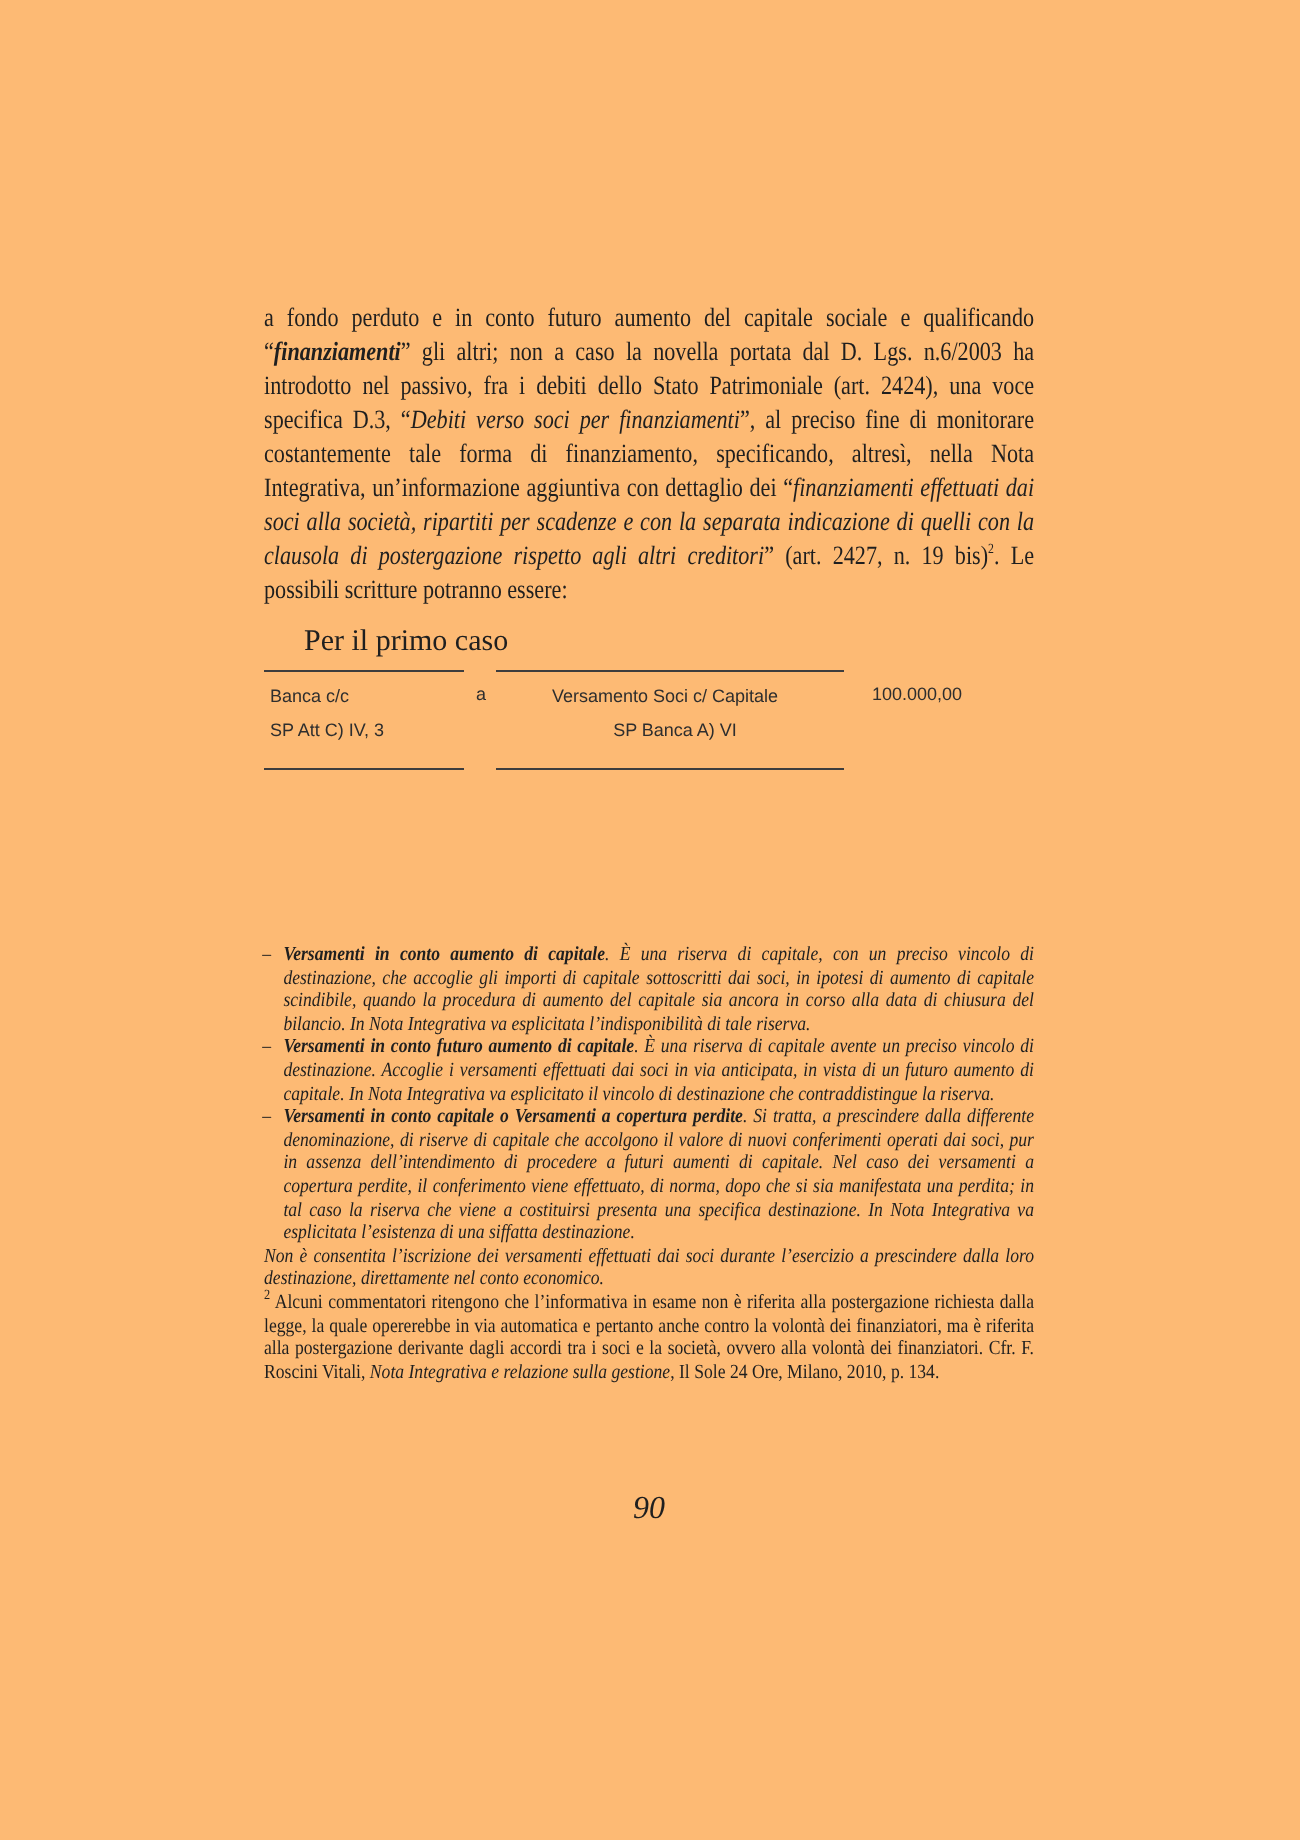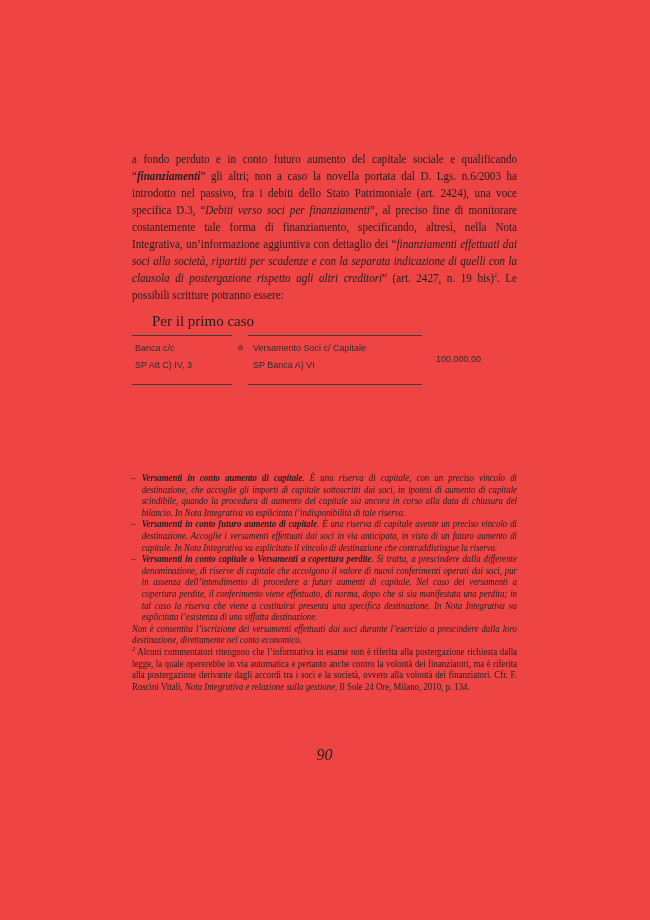--- a/index.html
+++ b/index.html
@@ -7,21 +7,21 @@
   body {
     width: 650px; height: 920px;
     background: #fbfbfb;
     font-family: "Liberation Serif", serif;
     color: #1f1f1f;
     overflow: hidden;
   }
   .page {
     position: relative;
     width: 650px; height: 920px;
-    background: #ef4444;
+    background: #fdba74;
   }
   .content {
     position: absolute;
     left: 132px; top: 150px;
     width: 385px;
   }
 
   
   .main-paragraph {
     margin: 0;
@@ -49,26 +49,26 @@
     color: #2e2e2e;
   }
   .j-col {
     position: absolute;
     top: 0; height: 50px;
     border-top: 1px solid #3d3d3d;
     border-bottom: 1px solid #3d3d3d;
     box-sizing: border-box;
   }
   .j-debit { left: 0; width: 100px; }
-  .j-credit { left: 116px; width: 174px; }
+  .j-credit { left: 116px; width: 174px; text-align: center; }
   .j-row1 { position: absolute; top: 7px; left: 3px; right: 10px; white-space: nowrap; }
   .j-row2 { position: absolute; top: 24px; left: 3px; right: 0; white-space: nowrap; }
   .j-credit .j-row1, .j-credit .j-row2 { left: 5px; }
   .j-connector { position: absolute; left: 106px; top: 7px; }
-  .j-amount { position: absolute; left: 304px; top: 19px; white-space: nowrap; }
+  .j-amount { position: absolute; left: 304px; top: 7px; white-space: nowrap; }
 
   
   .notes {
     position: absolute;
     top: 322px; left: 0;
     width: 437px;
     transform: scaleX(0.881);
     transform-origin: 0 0;
     font-size: 10px;
     line-height: 11.6px;

